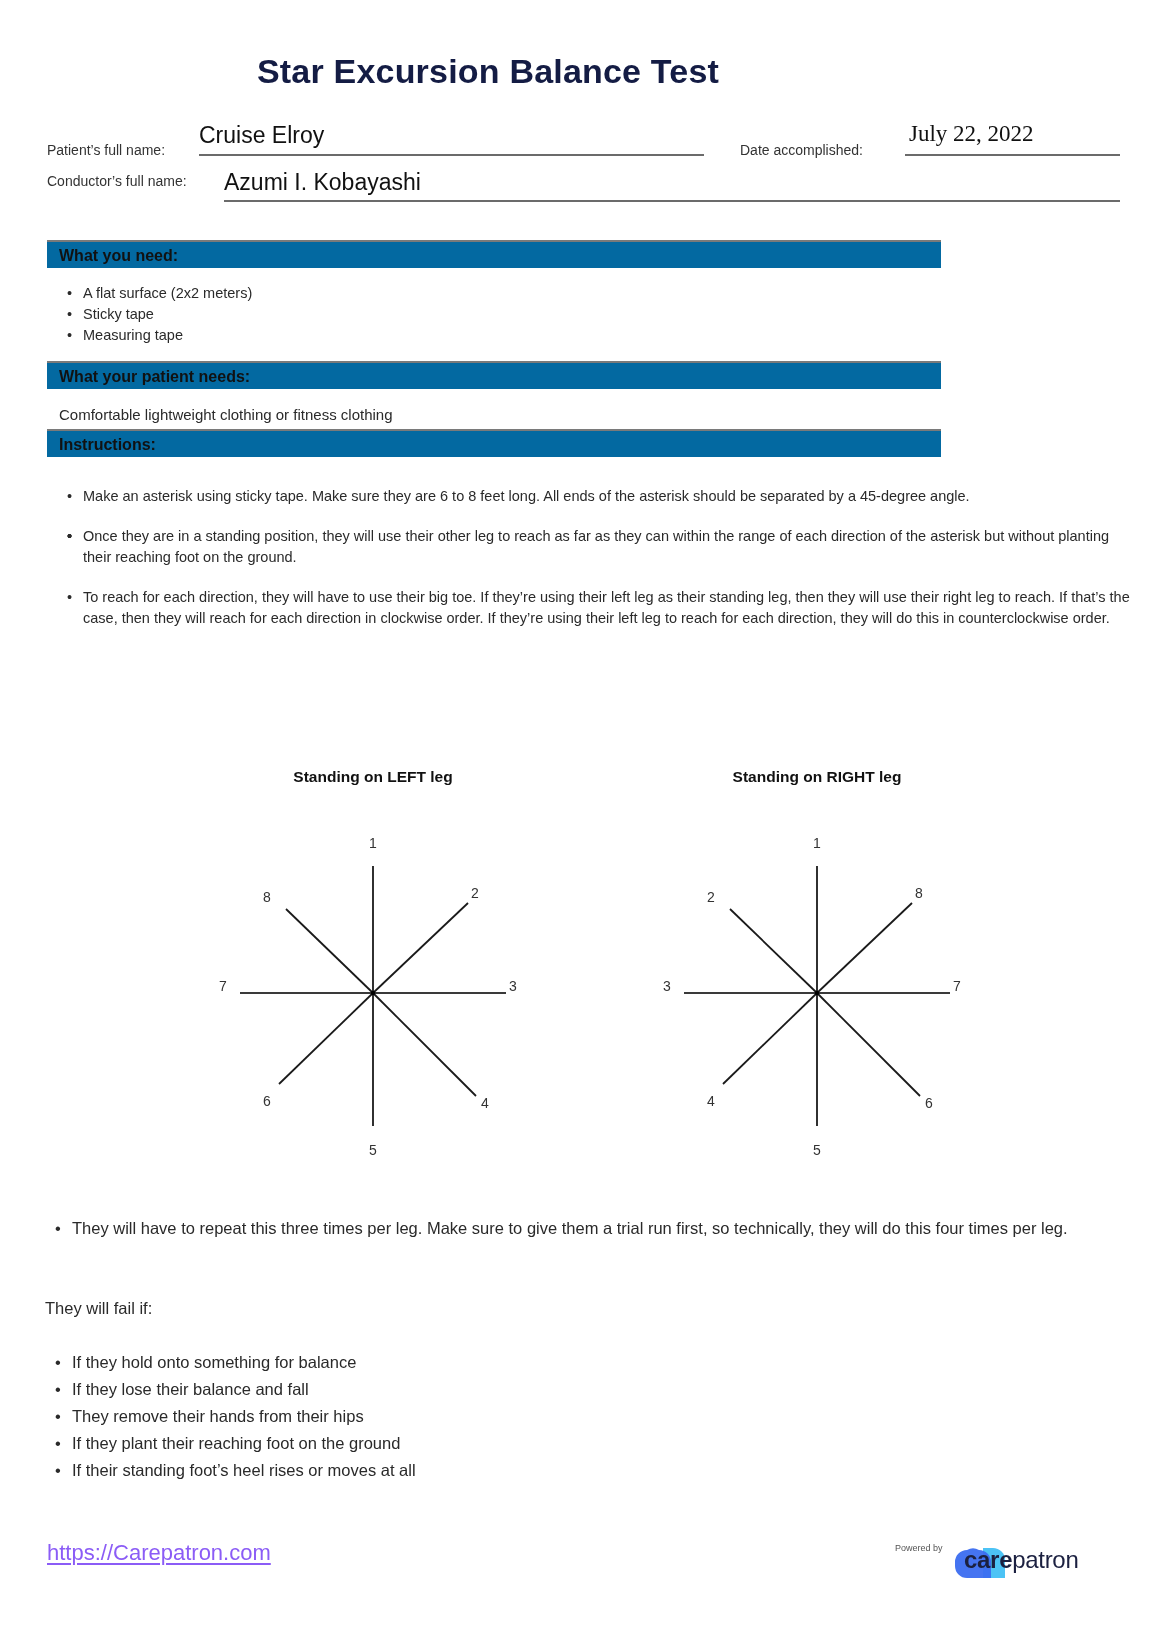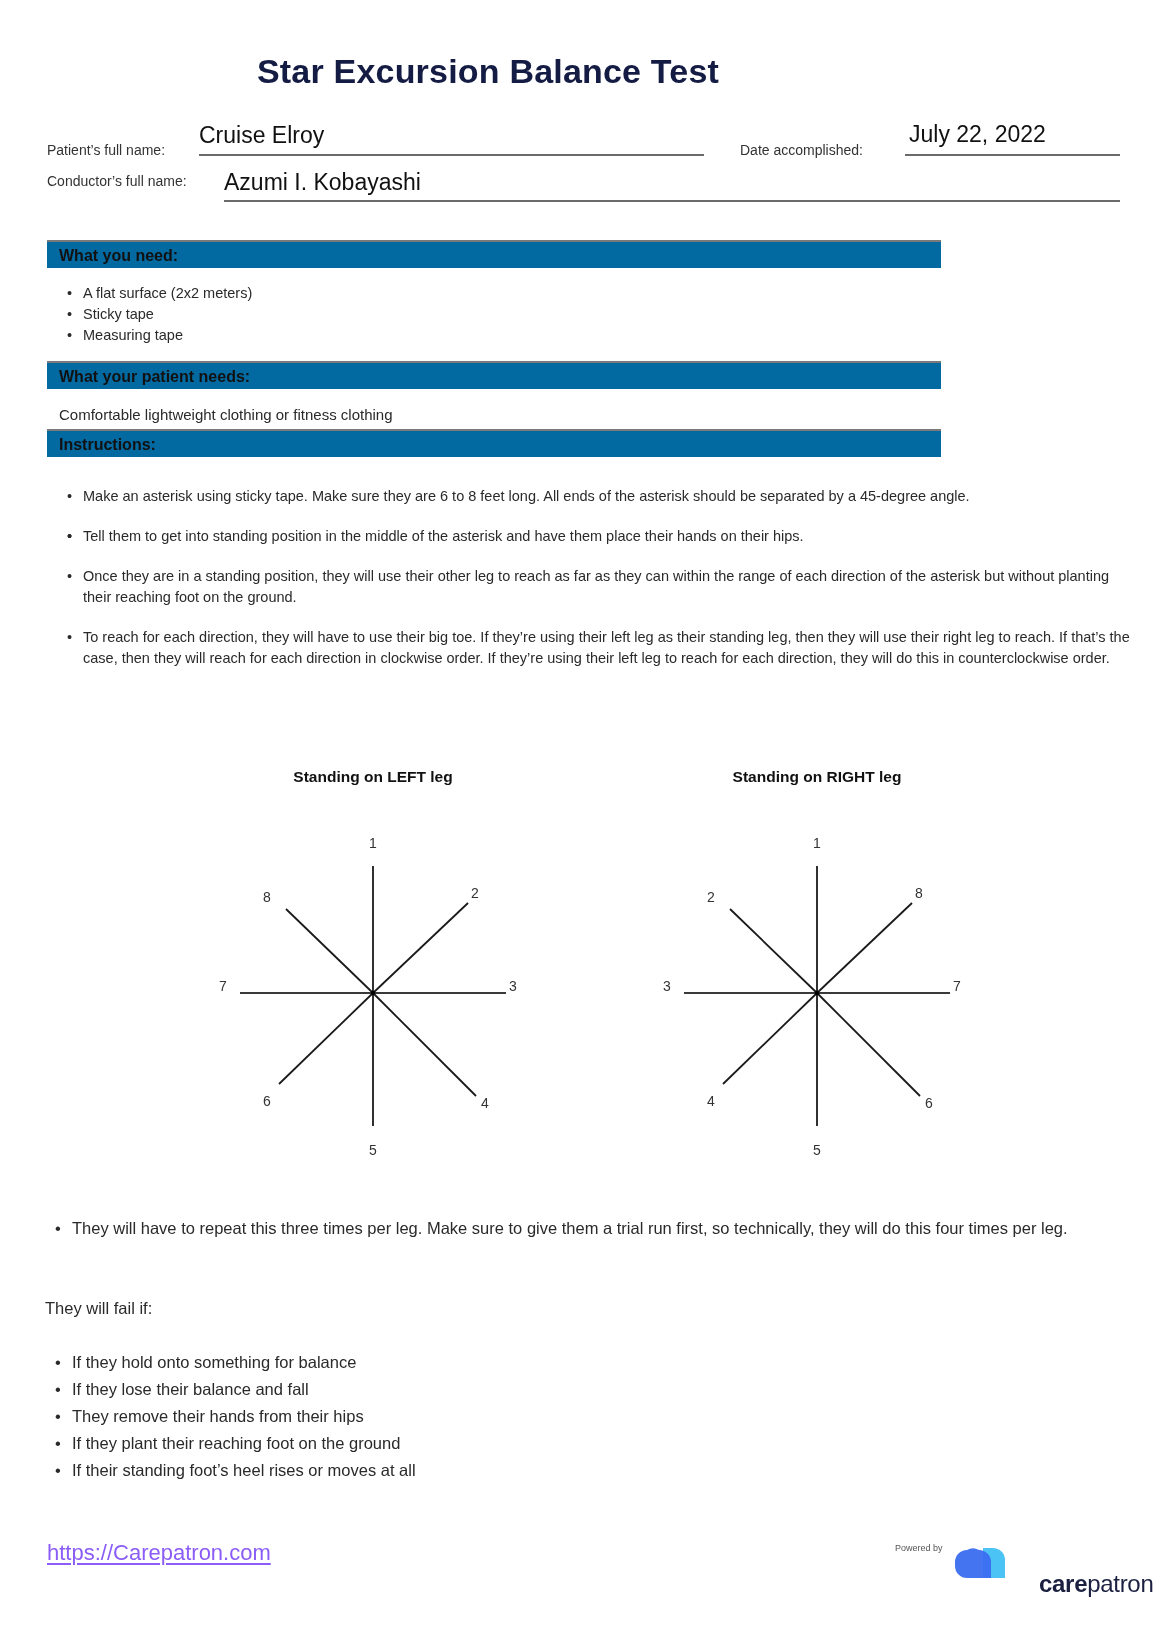--- a/index.html
+++ b/index.html
@@ -45,21 +45,21 @@
 </head>
 <body>
 
 <div class="abs title">Star Excursion Balance Test</div>
 
 <div class="abs field-label" style="left:47px; top:142px;">Patient’s full name:</div>
 <div class="abs field-value" style="left:199px; top:122px;">Cruise Elroy</div>
 <div class="abs field-line" style="left:199px; top:154px; width:505px;"></div>
 
 <div class="abs field-label" style="left:740px; top:142px;">Date accomplished:</div>
-<div class="abs field-value" style="left:909px; top:121px;">July 22, 2022</div>
+<div class="abs field-value" style="left:909px; top:121px;font-family:Liberation Serif, serif;">July 22, 2022</div>
 <div class="abs field-line" style="left:905px; top:154px; width:215px;"></div>
 
 <div class="abs field-label" style="left:47px; top:173px;">Conductor’s full name:</div>
 <div class="abs field-value" style="left:224px; top:169px;">Azumi I. Kobayashi</div>
 <div class="abs field-line" style="left:224px; top:200px; width:896px;"></div>
 
 <div class="abs section-head" style="top:240px;">
   <span>What you need:</span>
 </div>
 <div class="abs bul-small" style="left:67px; top:283px; width:1050px;">
@@ -72,21 +72,21 @@
   <span>What your patient needs:</span>
 </div>
 <div class="abs para-small" style="left:59px; top:404px;">Comfortable lightweight clothing or fitness clothing</div>
 
 <div class="abs section-head" style="top:429px;">
   <span>Instructions:</span>
 </div>
 <div class="abs bul-small" style="left:67px; top:486px; width:1070px;">
   <div class="bul-item" style="margin-bottom:19px;"><span class="dot">•</span><span>Make an asterisk using sticky tape. Make sure they are 6 to 8 feet long. All ends of the asterisk should be separated by a 45-degree angle.</span></div>
   <div class="bul-item" style="margin-bottom:19px;"><span class="dot">•</span></div>
-  <div class="bul-item" style="margin-bottom:19px;"><span class="dot">•</span><span>Tell them to get into standing position in the middle of the asterisk and have them place their hands on their hips.</span></div>
+  <div class="bul-item" style="margin-bottom:19px;"><span class="dot">•</span></div>
   <div class="bul-item" style="margin-bottom:19px;"><span class="dot">•</span><span>Once they are in a standing position, they will use their other leg to reach as far as they can within the range of each direction of the asterisk but without planting their reaching foot on the ground.</span></div>
   <div class="bul-item"><span class="dot">•</span><span>To reach for each direction, they will have to use their big toe. If they’re using their left leg as their standing leg, then they will use their right leg to reach. If that’s the case, then they will reach for each direction in clockwise order. If they’re using their left leg to reach for each direction, they will do this in counterclockwise order.</span></div>
 </div>
 
 <div class="abs diagram-title" style="left:223px; top:768px;">Standing on LEFT leg</div>
 <div class="abs diagram-title" style="left:667px; top:768px;">Standing on RIGHT leg</div>
 
 <svg class="abs" style="left:0; top:0;" width="1176" height="1630">
   <g id="diag0">
       <line x1="373" y1="993" x2="373" y2="866" stroke="#1a1a1a" stroke-width="1.8"></line>
@@ -141,13 +141,13 @@
   <div class="bul-item" style="padding-left:17px;"><span class="dot">•</span><span>If their standing foot’s heel rises or moves at all</span></div>
 </div>
 
 <div class="abs footer-link">https://Carepatron.com</div>
 
 <div class="abs powered" style="left:895px; top:1543px;">Powered by</div>
 <svg class="abs" style="left:955px; top:1546px;" width="52" height="34">
   <path d="M28 2 h10 a12 12 0 0 1 12 12 v18 h-22 z" fill="#4cc3f5"></path>
   <path d="M12 4 a12 12 0 0 1 12 0 a12 12 0 0 1 12 12 v16 h-24 a12 12 0 0 1 -12 -12 v-4 a12 12 0 0 1 12 -12 z" fill="#3b6df0" opacity="0.95"></path>
 </svg>
-<div class="abs brand" style="left:1039px; top:1546px;margin-top:24px;"><b>care</b><span>patron</span></div>
+<div class="abs brand" style="left:964px; top:1546px;"><b>care</b><span>patron</span></div>
 
 </body></html>

